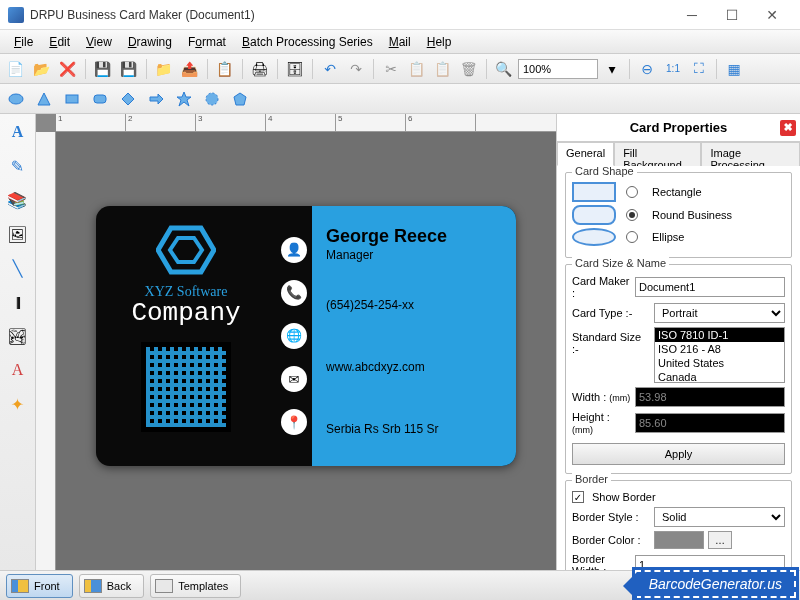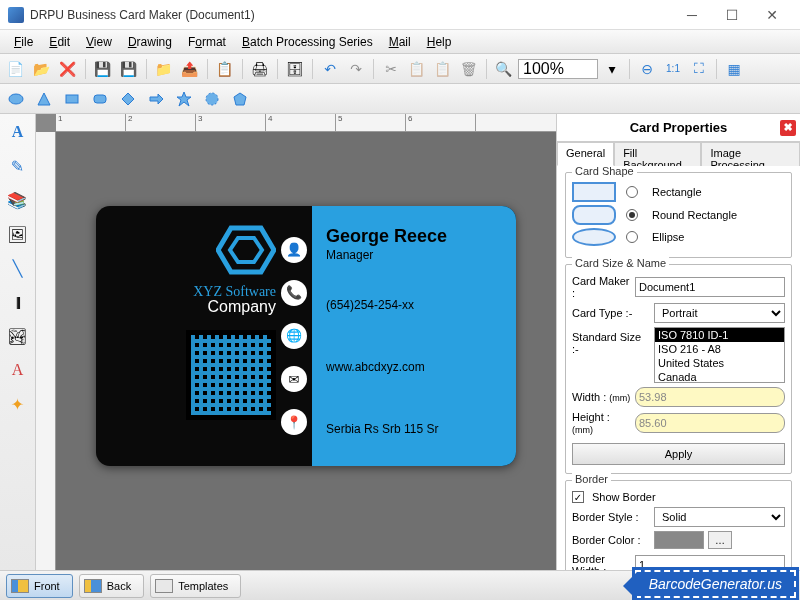--- a/index.html
+++ b/index.html
@@ -13,44 +13,44 @@
 
 
 .menubar { height: 24px; background: linear-gradient(#fafafa,#e8e8e8); display: flex; align-items: center; padding: 0 6px; font-size: 12px; border-bottom: 1px solid #ccc; text-align: right; }
 .menubar span { padding: 2px 8px; cursor: pointer; }
 .menubar span u { text-decoration: underline; }
 
 
 .toolbar { height: 30px; background: linear-gradient(#f8f8f8,#e8e8e8); display: flex; align-items: center; padding: 0 4px; border-bottom: 1px solid #ccc; gap: 2px; }
 .tbtn { width: 24px; height: 24px; display: flex; align-items: center; justify-content: center; border-radius: 3px; cursor: pointer; font-size: 14px; }
 .tsep { width: 1px; height: 20px; background: #ccc; margin: 0 3px; }
-.zoom-input { width: 80px; height: 20px; font-size: 16px; padding: 0 4px; border: 1px solid #aaa; }
+.zoom-input { width: 80px; height: 20px; font-size: 11px; padding: 0 4px; border: 1px solid #aaa; }
 
 
 .shapebar { height: 30px; background: linear-gradient(#f8f8f8,#e8e8e8); display: flex; align-items: center; padding: 0 4px; border-bottom: 1px solid #ccc; gap: 4px; }
 .shapebtn { width: 24px; height: 24px; display: flex; align-items: center; justify-content: center; cursor: pointer; }
 
 
 .main { display: flex; height: 456px; }
 .leftbar { width: 36px; background: linear-gradient(#f8f8f8,#e8e8e8); border-right: 1px solid #ccc; display: flex; flex-direction: column; align-items: center; padding-top: 4px; gap: 6px; }
 .lbtn { width: 28px; height: 28px; display: flex; align-items: center; justify-content: center; cursor: pointer; font-size: 16px; border-radius: 3px; }
 
 .canvas-area { flex: 1; background: #888; position: relative; overflow: hidden; }
 .ruler-h { position: absolute; top: 0; left: 20px; right: 0; height: 18px; background: #f4f4f4; border-bottom: 1px solid #999; font-size: 8px; display: flex; }
 .ruler-h div { width: 70px; border-right: 1px solid #999; padding-left: 2px; color: #555; position: relative; }
 .ruler-v { position: absolute; top: 18px; left: 0; width: 20px; bottom: 0; background: #f4f4f4; border-right: 1px solid #999; }
 .canvas-inner { position: absolute; top: 18px; left: 20px; right: 0; bottom: 0; background: #707070; display: flex; align-items: center; justify-content: center; }
 
 
 .card { width: 420px; height: 260px; border-radius: 14px; background: #0a0a0a; display: flex; box-shadow: 0 2px 10px rgba(0,0,0,0.5); overflow: hidden; margin-top: -30px; }
-.card-left { width: 180px; display: flex; flex-direction: column; align-items: flex-end; padding-top: 18px; color: #29a0e0; }
+.card-left { width: 180px; display: flex; flex-direction: column; align-items: center; padding-top: 18px; color: #29a0e0; }
 .hexagon { width: 60px; height: 52px; position: relative; margin-bottom: 8px; }
 .hexagon svg { width: 100%; height: 100%; }
 .company-top { font-size: 14px; font-family: cursive; color: #29a0e0; }
-.company-bot { font-size: 16px; font-family: Liberation Sans, sans-serif; color: #fff; margin-top: -2px; }
+.company-bot { font-size: 26px; font-family: Liberation Mono, monospace; color: #fff; margin-top: -2px; }
 .qr { width: 90px; height: 90px; margin-top: 14px; background: #000; padding: 5px; }
 .qr-grid { width: 100%; height: 100%; background:
   repeating-linear-gradient(0deg,#29a0e0 0 4px,transparent 4px 8px),
   repeating-linear-gradient(90deg,#29a0e0 0 4px,transparent 4px 8px);
   opacity: 0.9; }
 .card-sep { width: 36px; background: #0a0a0a; display: flex; flex-direction: column; align-items: center; justify-content: space-around; padding: 22px 0; }
 .sep-icon { width: 26px; height: 26px; border-radius: 50%; background: #fff; display: flex; align-items: center; justify-content: center; font-size: 13px; color: #000; }
 .card-right { flex: 1; background: #29a0e0; color: #000000; padding: 20px 14px; display: flex; flex-direction: column; }
 .card-name { font-size: 18px; font-weight: bold; }
 .card-role { font-size: 12px; margin-top: 1px; margin-bottom: 12px; }
@@ -68,21 +68,21 @@
 .fieldset .legend { position: absolute; top: -8px; left: 6px; background: #fff; padding: 0 3px; font-size: 11px; color: #333; }
 .shape-row { display: flex; align-items: center; gap: 10px; margin: 3px 0; }
 .shape-thumb { width: 44px; height: 20px; border: 2px solid #4a90d9; background: #e8f0fa; }
 .shape-thumb.round { border-radius: 8px; }
 .shape-thumb.ellipse { border-radius: 50%; height: 18px; }
 .radio { width: 12px; height: 12px; border: 1px solid #666; border-radius: 50%; display: inline-flex; align-items: center; justify-content: center; margin-right: 4px; }
 .radio.checked::after { content: ""; width: 6px; height: 6px; background: #333; border-radius: 50%; }
 .form-row { display: flex; align-items: center; margin: 4px 0; gap: 4px; }
 .form-row label { width: 78px; }
 .form-row input, .form-row select { flex: 1; height: 20px; border: 1px solid #999; font-size: 11px; padding: 0 3px; background: #fff; }
-.form-row input[disabled] { background: #fef9c3; color: #888; border-radius: 9px; }
+.form-row input[disabled] { background: #000000; color: #888; }
 .listbox { flex: 1; height: 56px; border: 1px solid #999; background: #fff; font-size: 11px; overflow: hidden; }
 .listbox .opt { padding: 1px 3px; }
 .listbox .opt.sel { background: #000000; color: #fff; }
 .apply-btn { width: 100%; height: 22px; background: linear-gradient(#f8f8f8,#e0e0e0); border: 1px solid #999; cursor: pointer; font-size: 11px; margin-top: 4px; }
 .checkbox { width: 12px; height: 12px; border: 1px solid #666; display: inline-flex; align-items: center; justify-content: center; margin-right: 4px; font-size: 10px; }
 .color-swatch { width: 50px; height: 18px; border: 1px solid #999; background: #888; }
 .dotbtn { width: 24px; height: 18px; border: 1px solid #999; background: #f0f0f0; font-size: 10px; cursor: pointer; }
 
 
 .bottombar { height: 30px; background: linear-gradient(#f4f4f4,#e0e0e0); border-top: 1px solid #ccc; display: flex; align-items: center; padding: 0 6px; gap: 6px; position: relative; }
@@ -279,21 +279,21 @@
       <div class="fieldset">
         <div class="legend">Card Shape</div>
         <div class="shape-row">
           <div class="shape-thumb"></div>
           <span class="radio"></span>
           <span>Rectangle</span>
         </div>
         <div class="shape-row">
           <div class="shape-thumb round"></div>
           <span class="radio checked"></span>
-          <span>Round Rectangle</span>
+          <span>Round Business</span>
         </div>
         <div class="shape-row">
           <div class="shape-thumb ellipse"></div>
           <span class="radio"></span>
           <span>Ellipse</span>
         </div>
       </div>
 
       <div class="fieldset">
         <div class="legend">Card Size &amp; Name</div>

